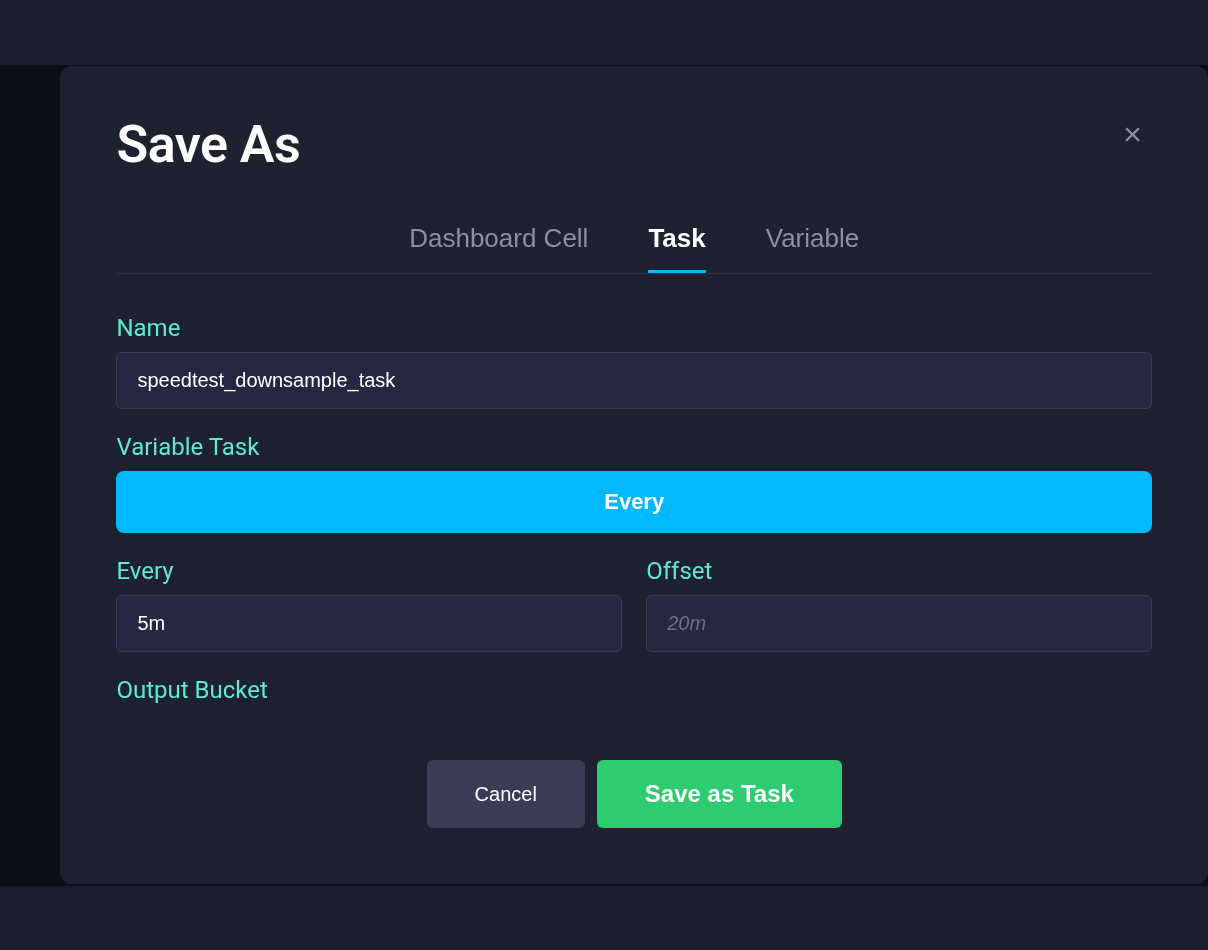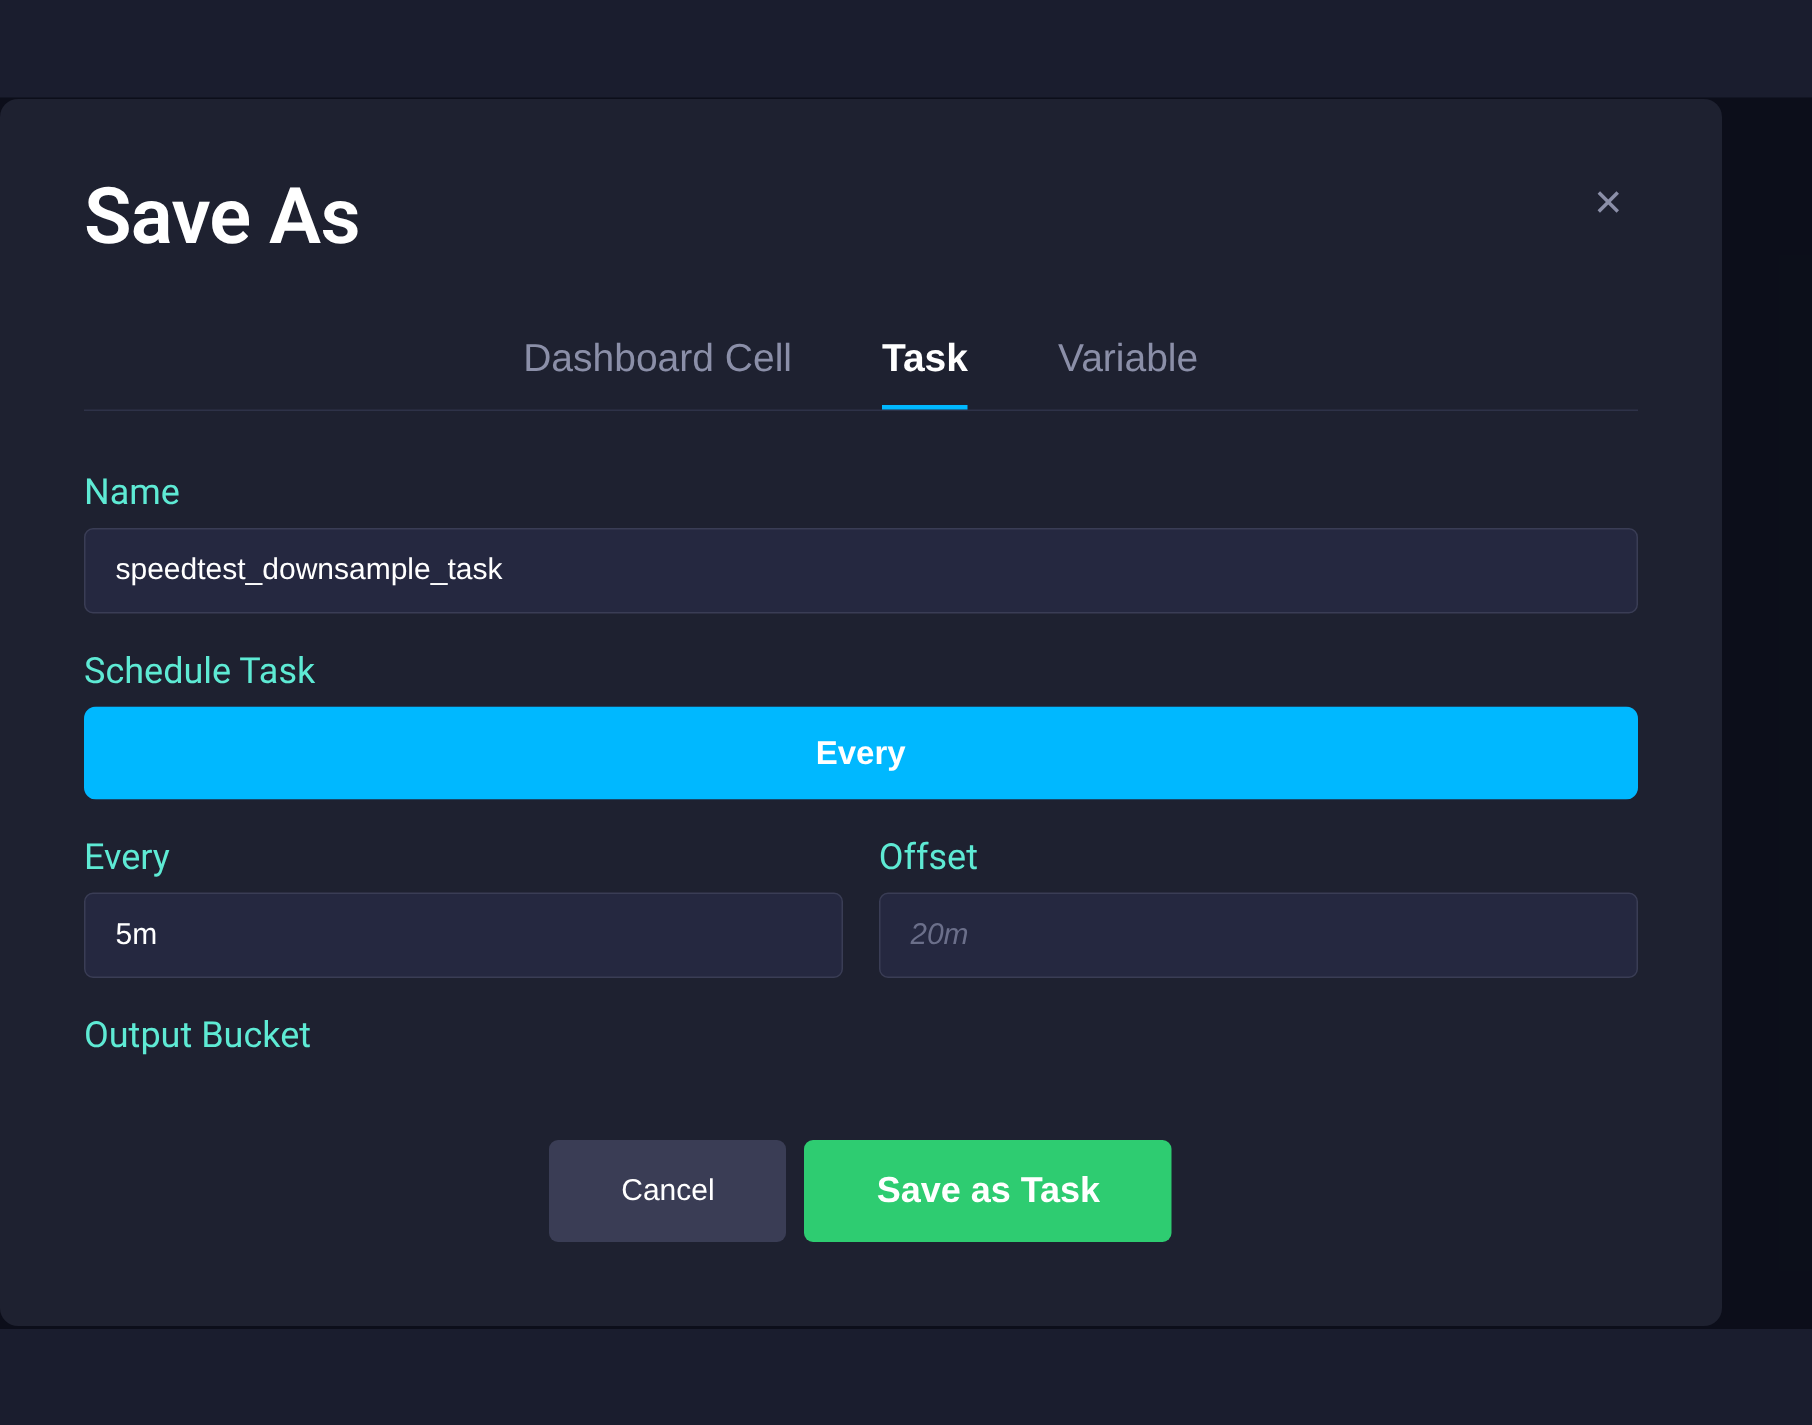--- a/index.html
+++ b/index.html
@@ -18,21 +18,21 @@
       font-family: -apple-system, BlinkMacSystemFont, 'Segoe UI', Roboto, sans-serif;
       color: #ffffff;
     }
 
     .modal-overlay {
       width: 1208px;
       height: 821px;
       background-color: rgba(10, 12, 22, 0.85);
       display: flex;
       align-items: center;
-      justify-content: flex-start;
+      justify-content: flex-end;
       position: relative;
     }
 
     .modal {
       background-color: #1e2130;
       border-radius: 12px;
       width: 1160px;
       max-width: 95%;
       padding: 48px 56px 56px 56px;
       position: relative;
@@ -250,21 +250,21 @@
     <hr class="tab-divider">
 
     <div class="form-section">
 
       <div class="form-group">
         <label class="form-label">Name</label>
         <input class="form-input" type="text" value="speedtest_downsample_task" style="">
       </div>
 
       <div class="form-group">
-        <label class="form-label">Schedule Task</label>
+        <label class="form-label">Variable Task</label>
         <div class="schedule-toggle">
           <button class="toggle-btn active">Every</button>
         </div>
       </div>
 
       <div class="row-fields">
         <div class="form-group">
           <label class="form-label">Every</label>
           <input class="form-input" type="text" value="5m" style="">
         </div>

